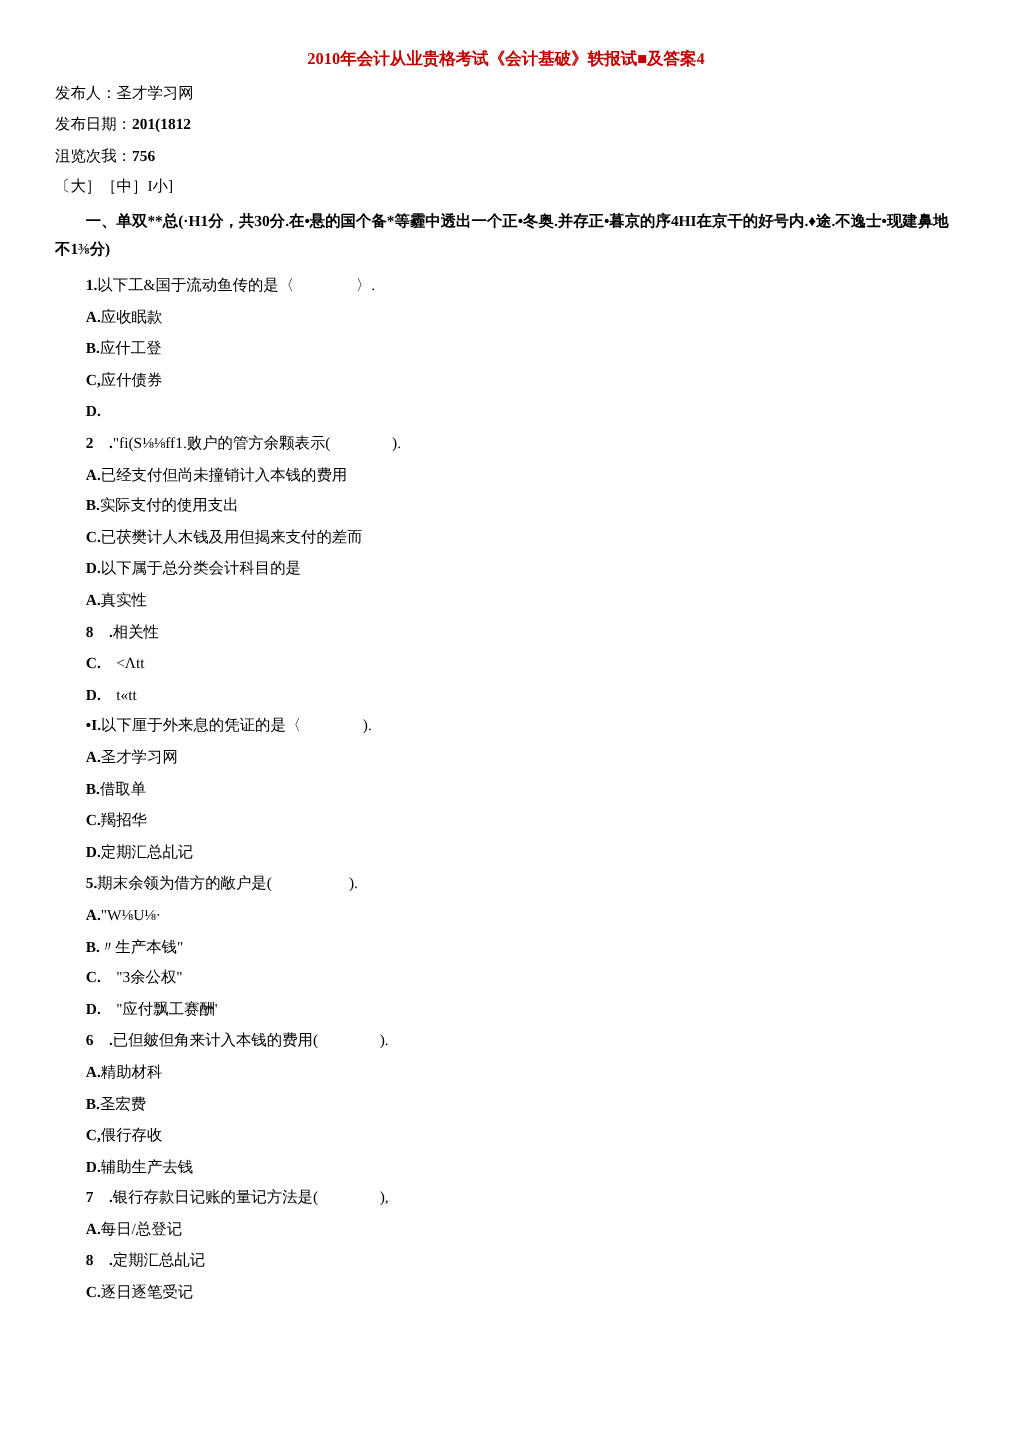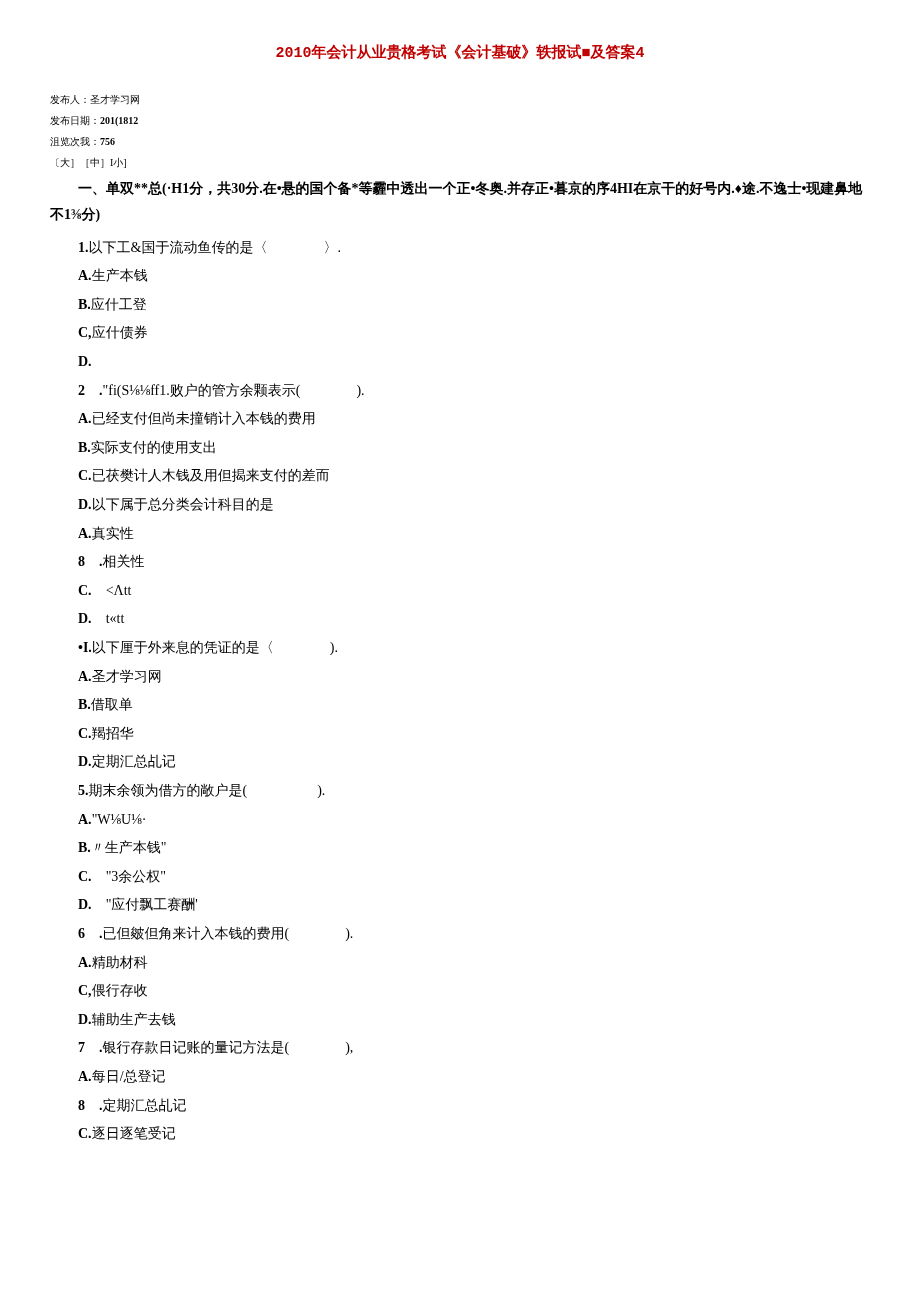--- a/index.html
+++ b/index.html
@@ -10,26 +10,25 @@
       margin: 0;
       padding: 40px 50px;
       width: 820px;
       background: #fff;
     }
     .title {
       text-align: center;
       color: #c00000;
       font-weight: bold;
       font-size: 15px;
-      margin-bottom: 21px;
-      font-family: Liberation Mono, monospace;
+      margin-bottom: 4px;
     }
     .meta p {
       margin: 2px 0;
-      font-size: 10px;
+      font-size: 14px;
     }
     .bold {
       font-weight: bold;
     }
     .question-intro {
       text-indent: 2em;
       margin-top: 4px;
       margin-bottom: 6px;
     }
     .question {
@@ -53,21 +52,21 @@
   <p><span>发布人：</span><span>圣才学习网</span></p>
   <p><span>发布日期：</span><span class="bold">201(1812</span></p>
   <p><span>沮览次我：</span><span class="bold">756</span></p>
   <p>〔大］［中］I小]</p>
 </div>
 
 <p class="question-intro bold">一、单双**总(·H1分，共30分.在•悬的国个备*等霾中透出一个正•冬奥.并存正•暮京的序4HI在京干的好号内.♦途.不逸士•现建鼻地不1⅜分)</p>
 
 <div id="questions-container">
     <p class="question"><span class="bold">1.</span><span>以下工&amp;国于流动鱼传的是〈　　　　〉.</span></p>
-    <p class="option"><span class="bold">A.</span><span>生产本钱</span></p>
+    <p class="option"><span class="bold">A.</span><span>应收眠款</span></p>
     <p class="option"><span class="bold">B.</span><span>应什工登</span></p>
     <p class="option"><span class="bold">C,</span><span>应什债券</span></p>
     <p class="option"><span class="bold">D.</span><span></span></p>
     <p class="question"><span class="bold">2　.</span><span>"fi(S⅛⅛ff1.败户的管方余颗表示(　　　　).</span></p>
     <p class="option"><span class="bold">A.</span><span>已经支付但尚未撞销计入本钱的费用</span></p>
     <p class="option"><span class="bold">B.</span><span>实际支付的使用支出</span></p>
     <p class="option"><span class="bold">C.</span><span>已茯樊计人木钱及用但揭来支付的差而</span></p>
     <p class="option"><span class="bold">D.</span><span>以下属于总分类会计科目的是</span></p>
     <p class="option"><span class="bold">A.</span><span>真实性</span></p>
     <p class="option"><span class="bold">8　.</span><span>相关性</span></p>
@@ -78,19 +77,20 @@
     <p class="option"><span class="bold">B.</span><span>借取单</span></p>
     <p class="option"><span class="bold">C.</span><span>羯招华</span></p>
     <p class="option"><span class="bold">D.</span><span>定期汇总乩记</span></p>
     <p class="question"><span class="bold">5.</span><span>期末余领为借方的敞户是(　　　　　).</span></p>
     <p class="option"><span class="bold">A.</span><span>"W⅛U⅛·</span></p>
     <p class="option"><span class="bold">B.</span><span>〃生产本钱"</span></p>
     <p class="option"><span class="bold">C.　</span><span>"3余公权"</span></p>
     <p class="option"><span class="bold">D.　</span><span>"应付飘工赛酬'</span></p>
     <p class="question"><span class="bold">6　.</span><span>已但皴但角来计入本钱的费用(　　　　).</span></p>
     <p class="option"><span class="bold">A.</span><span>精助材科</span></p>
+    <p class="option"><span class="bold">B.</span><span>圣宏费</span></p>
     <p class="option"><span class="bold">C,</span><span>偎行存收</span></p>
     <p class="option"><span class="bold">D.</span><span>辅助生产去钱</span></p>
     <p class="question"><span class="bold">7　.</span><span>银行存款日记账的量记方法是(　　　　),</span></p>
     <p class="option"><span class="bold">A.</span><span>每日/总登记</span></p>
     <p class="option"><span class="bold">8　.</span><span>定期汇总乩记</span></p>
     <p class="option"><span class="bold">C.</span><span>逐日逐笔受记</span></p>
   </div>
 
 </body></html>

